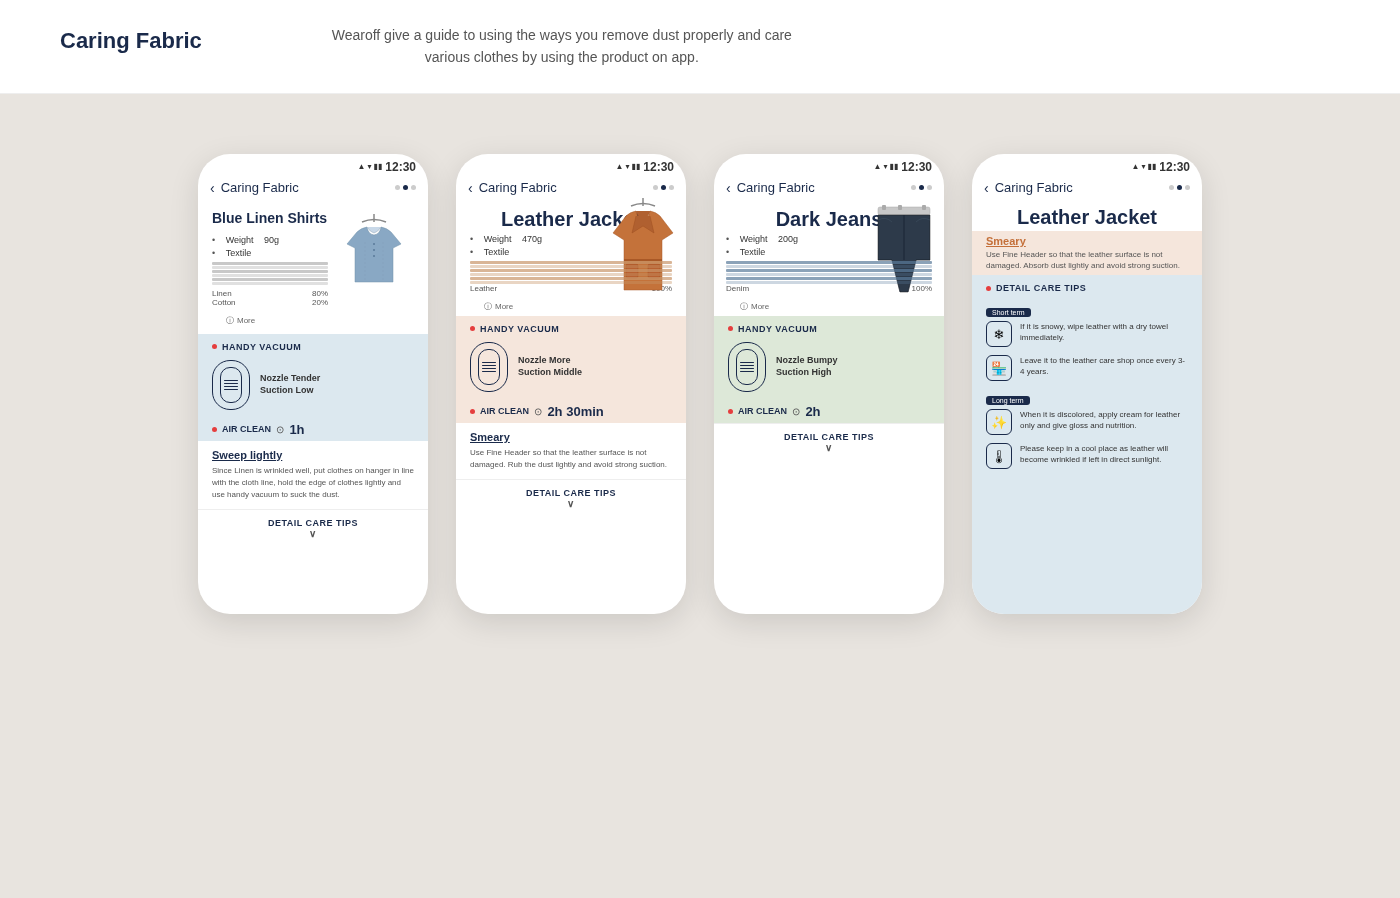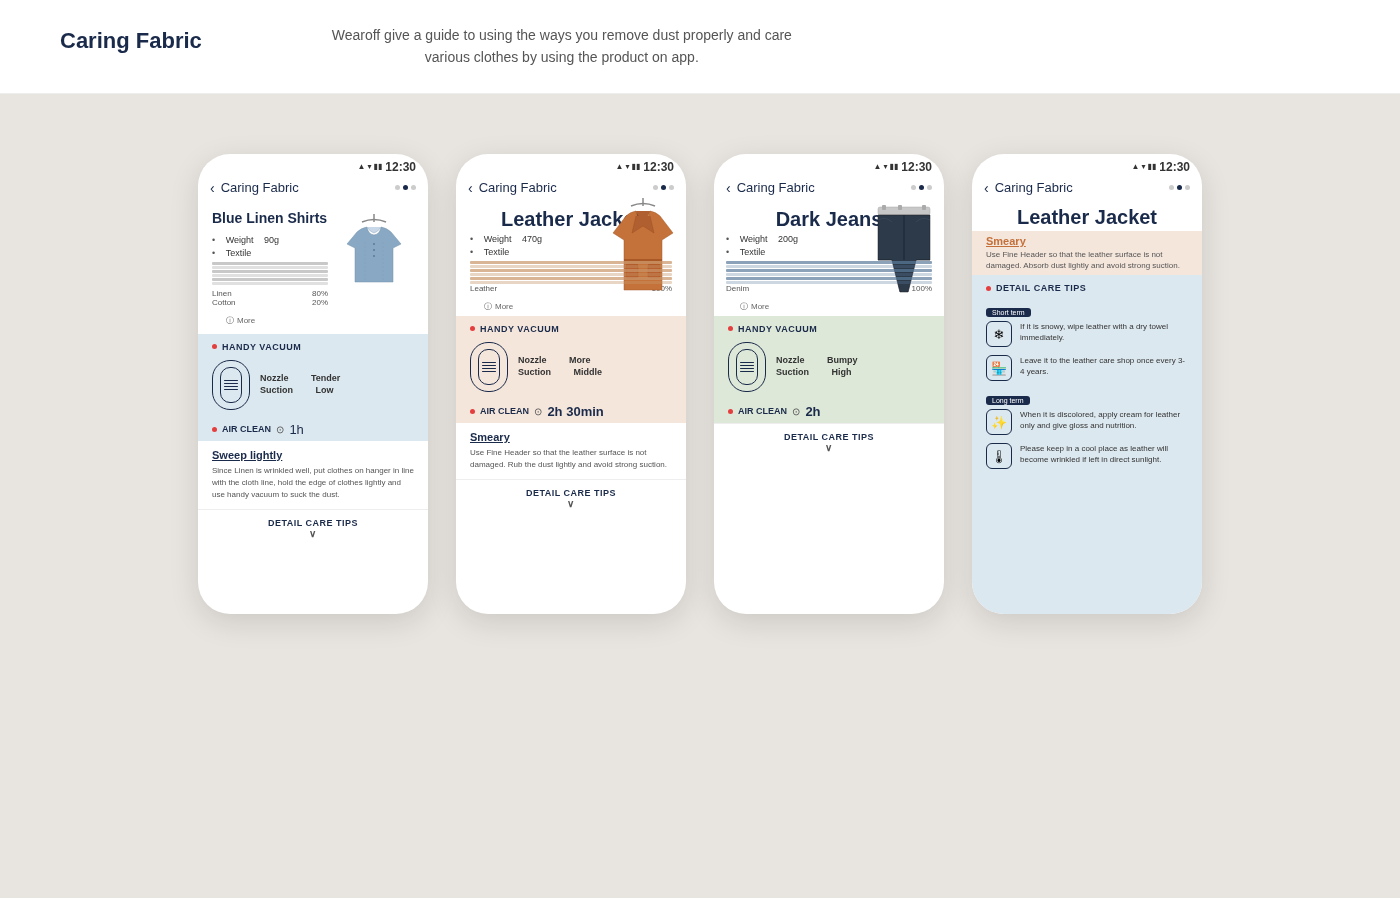--- a/index.html
+++ b/index.html
@@ -214,21 +214,21 @@
       height: 1px;
       background: #1a2a4a;
       border-radius: 1px;
     }
     .vacuum-details { }
     .vacuum-detail-row {
       font-size: 9px;
       color: #333;
       margin-bottom: 2px;
     }
-    .vacuum-detail-row span { font-weight: 600; margin-right: 20px; }
+    .vacuum-detail-row span { font-weight: 600; margin-right: 0; }
 
     
     .white-block {
       background: #fff;
       padding: 8px 14px;
     }
     .white-block .method-title {
       font-size: 11px;
       font-weight: 700;
       color: #1a2a4a;
@@ -441,21 +441,21 @@
           </div>
         </div>
       </div>
     </div>
 
     <div class="section-block blue" style="padding-top:4px;padding-bottom:4px;">
       <div style="display:flex;align-items:center;gap:5px;">
         <div class="red-dot"></div>
         <span style="font-size:9px;font-weight:700;color:#1a2a4a;">AIR CLEAN</span>
         <span style="font-size:10px;color:#555;">⊙</span>
-        <span style="font-size:13px;font-weight:400;color:#1a2a4a;">1h</span>
+        <span style="font-size:13px;font-weight:700;color:#1a2a4a;">1h</span>
       </div>
     </div>
 
     <div class="white-block">
       <div class="method-title">Sweep lightly</div>
       <div class="method-desc">Since Linen is wrinkled well, put clothes on hanger in line with the cloth line, hold the edge of clothes lightly and use handy vacuum to suck the dust.</div>
     </div>
 
     <div class="detail-care-tips-bar">
       <span>DETAIL CARE TIPS</span>

